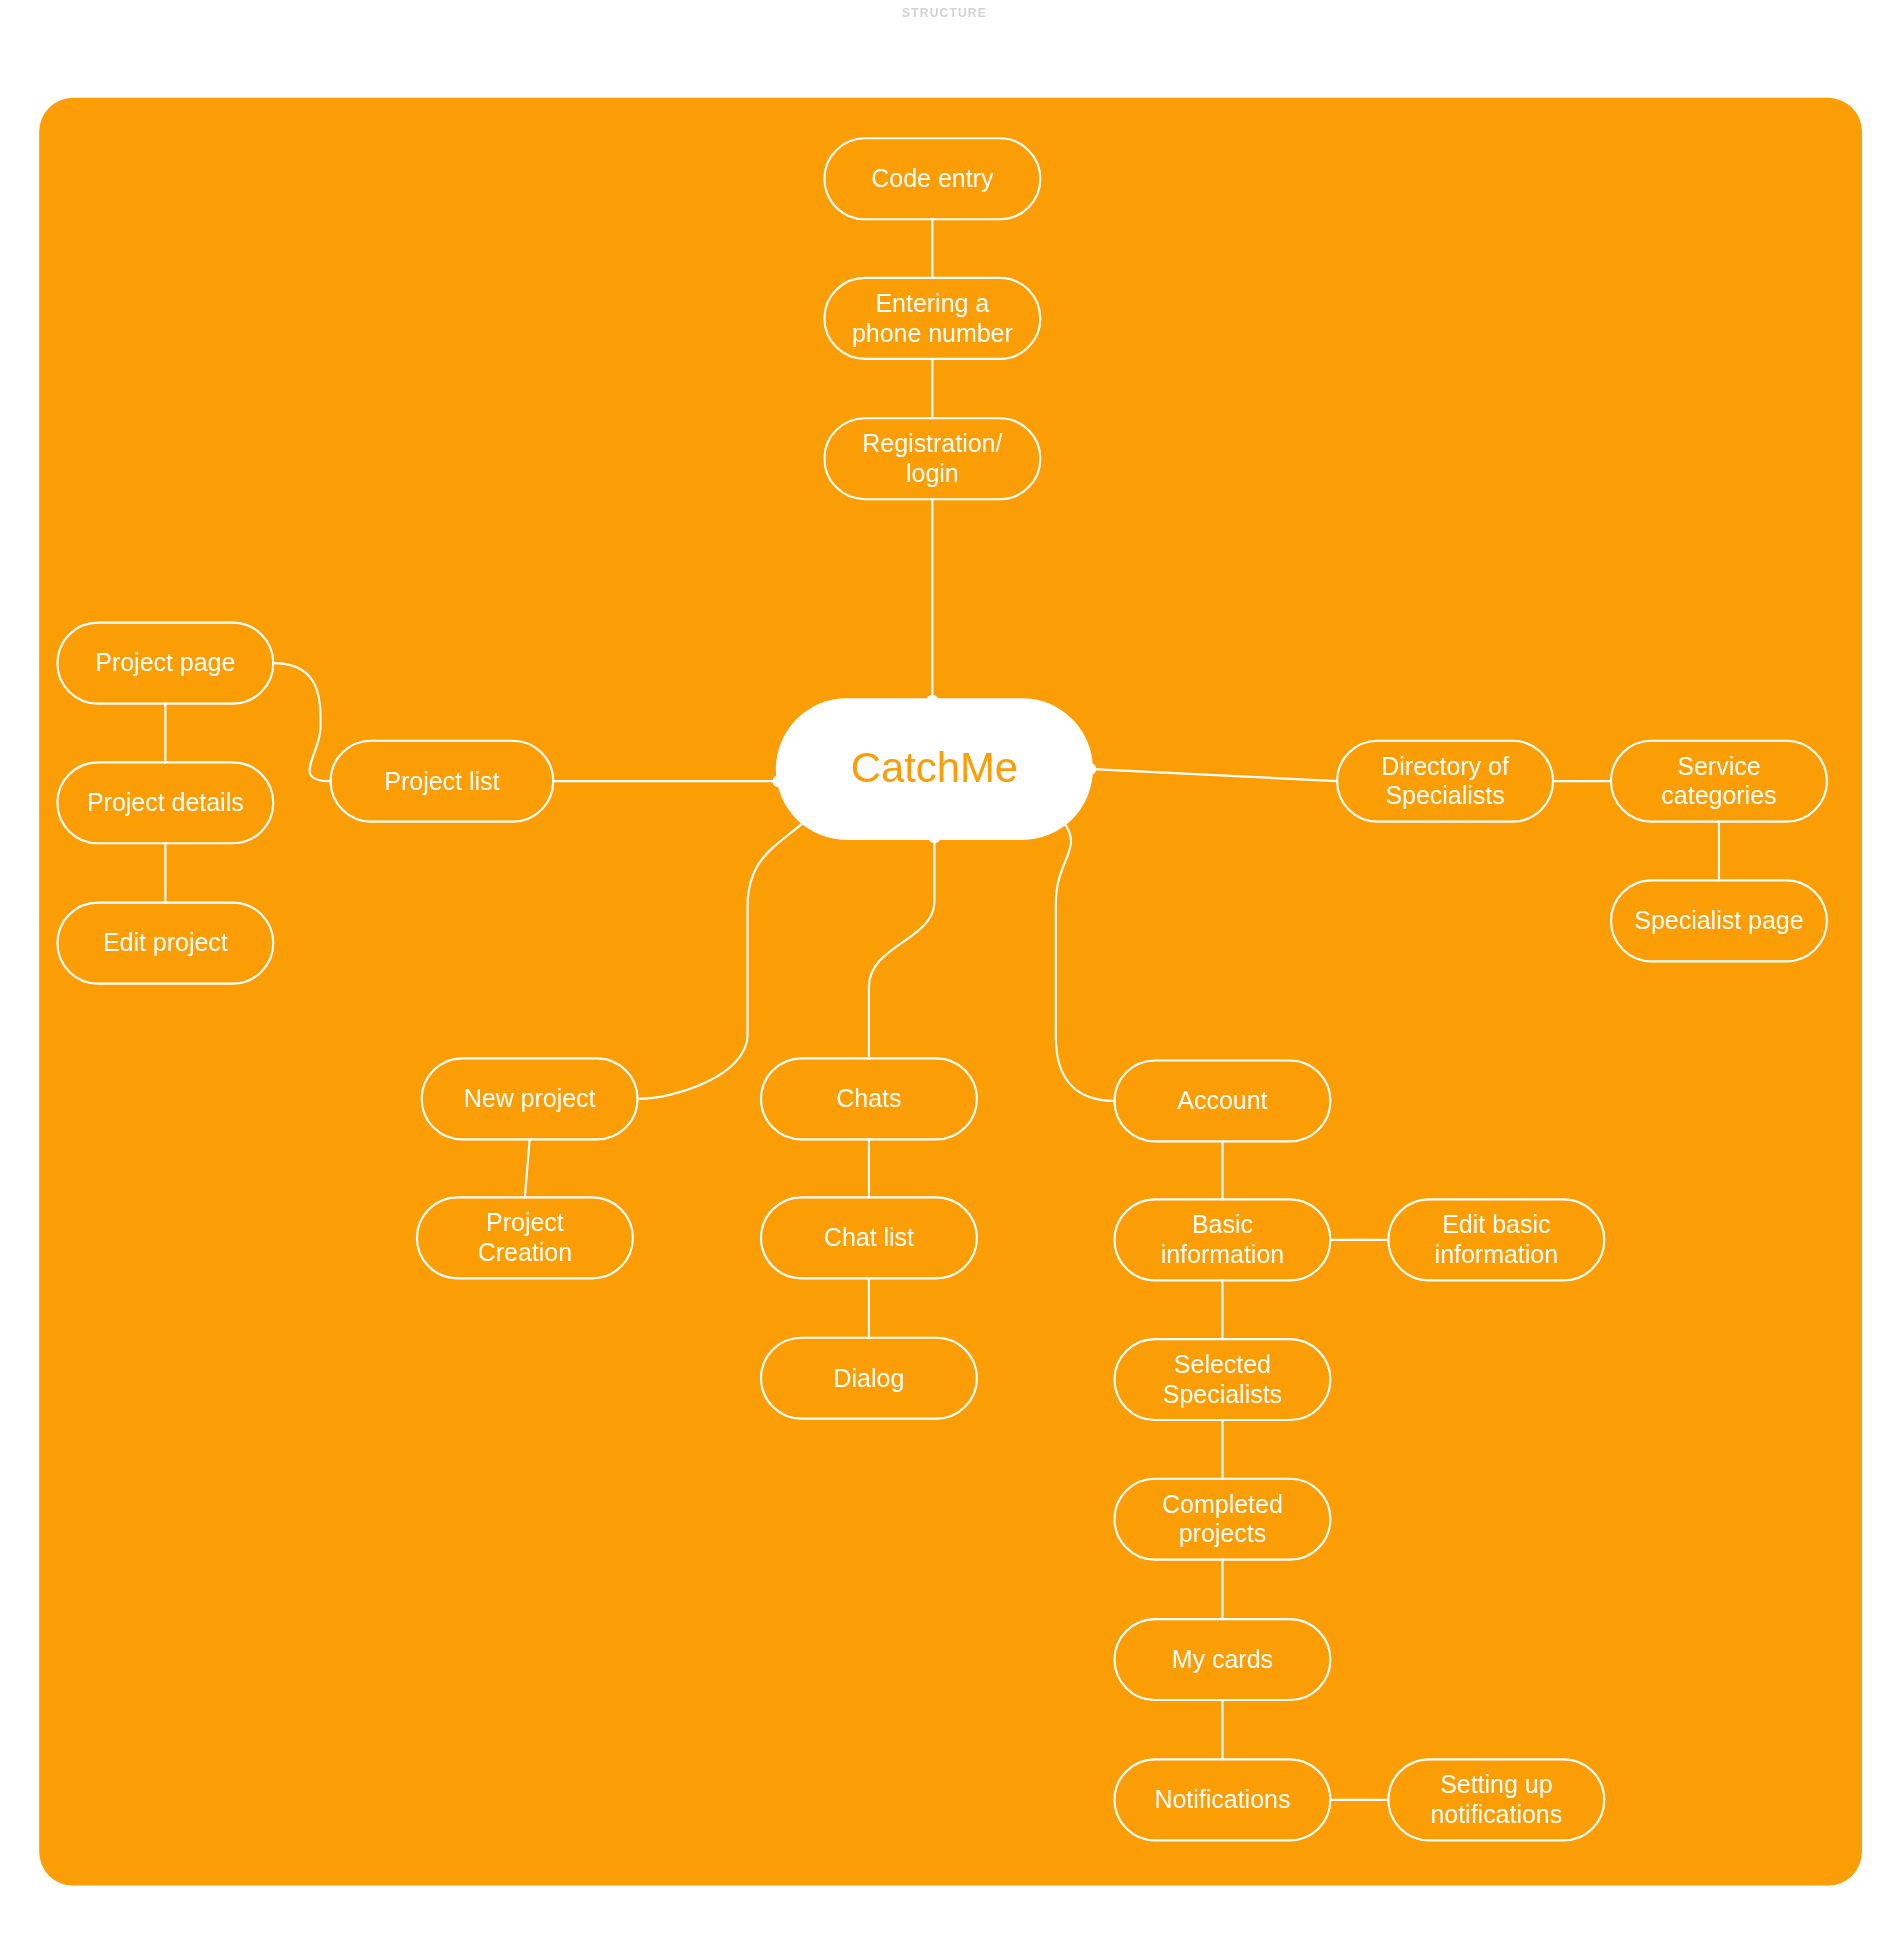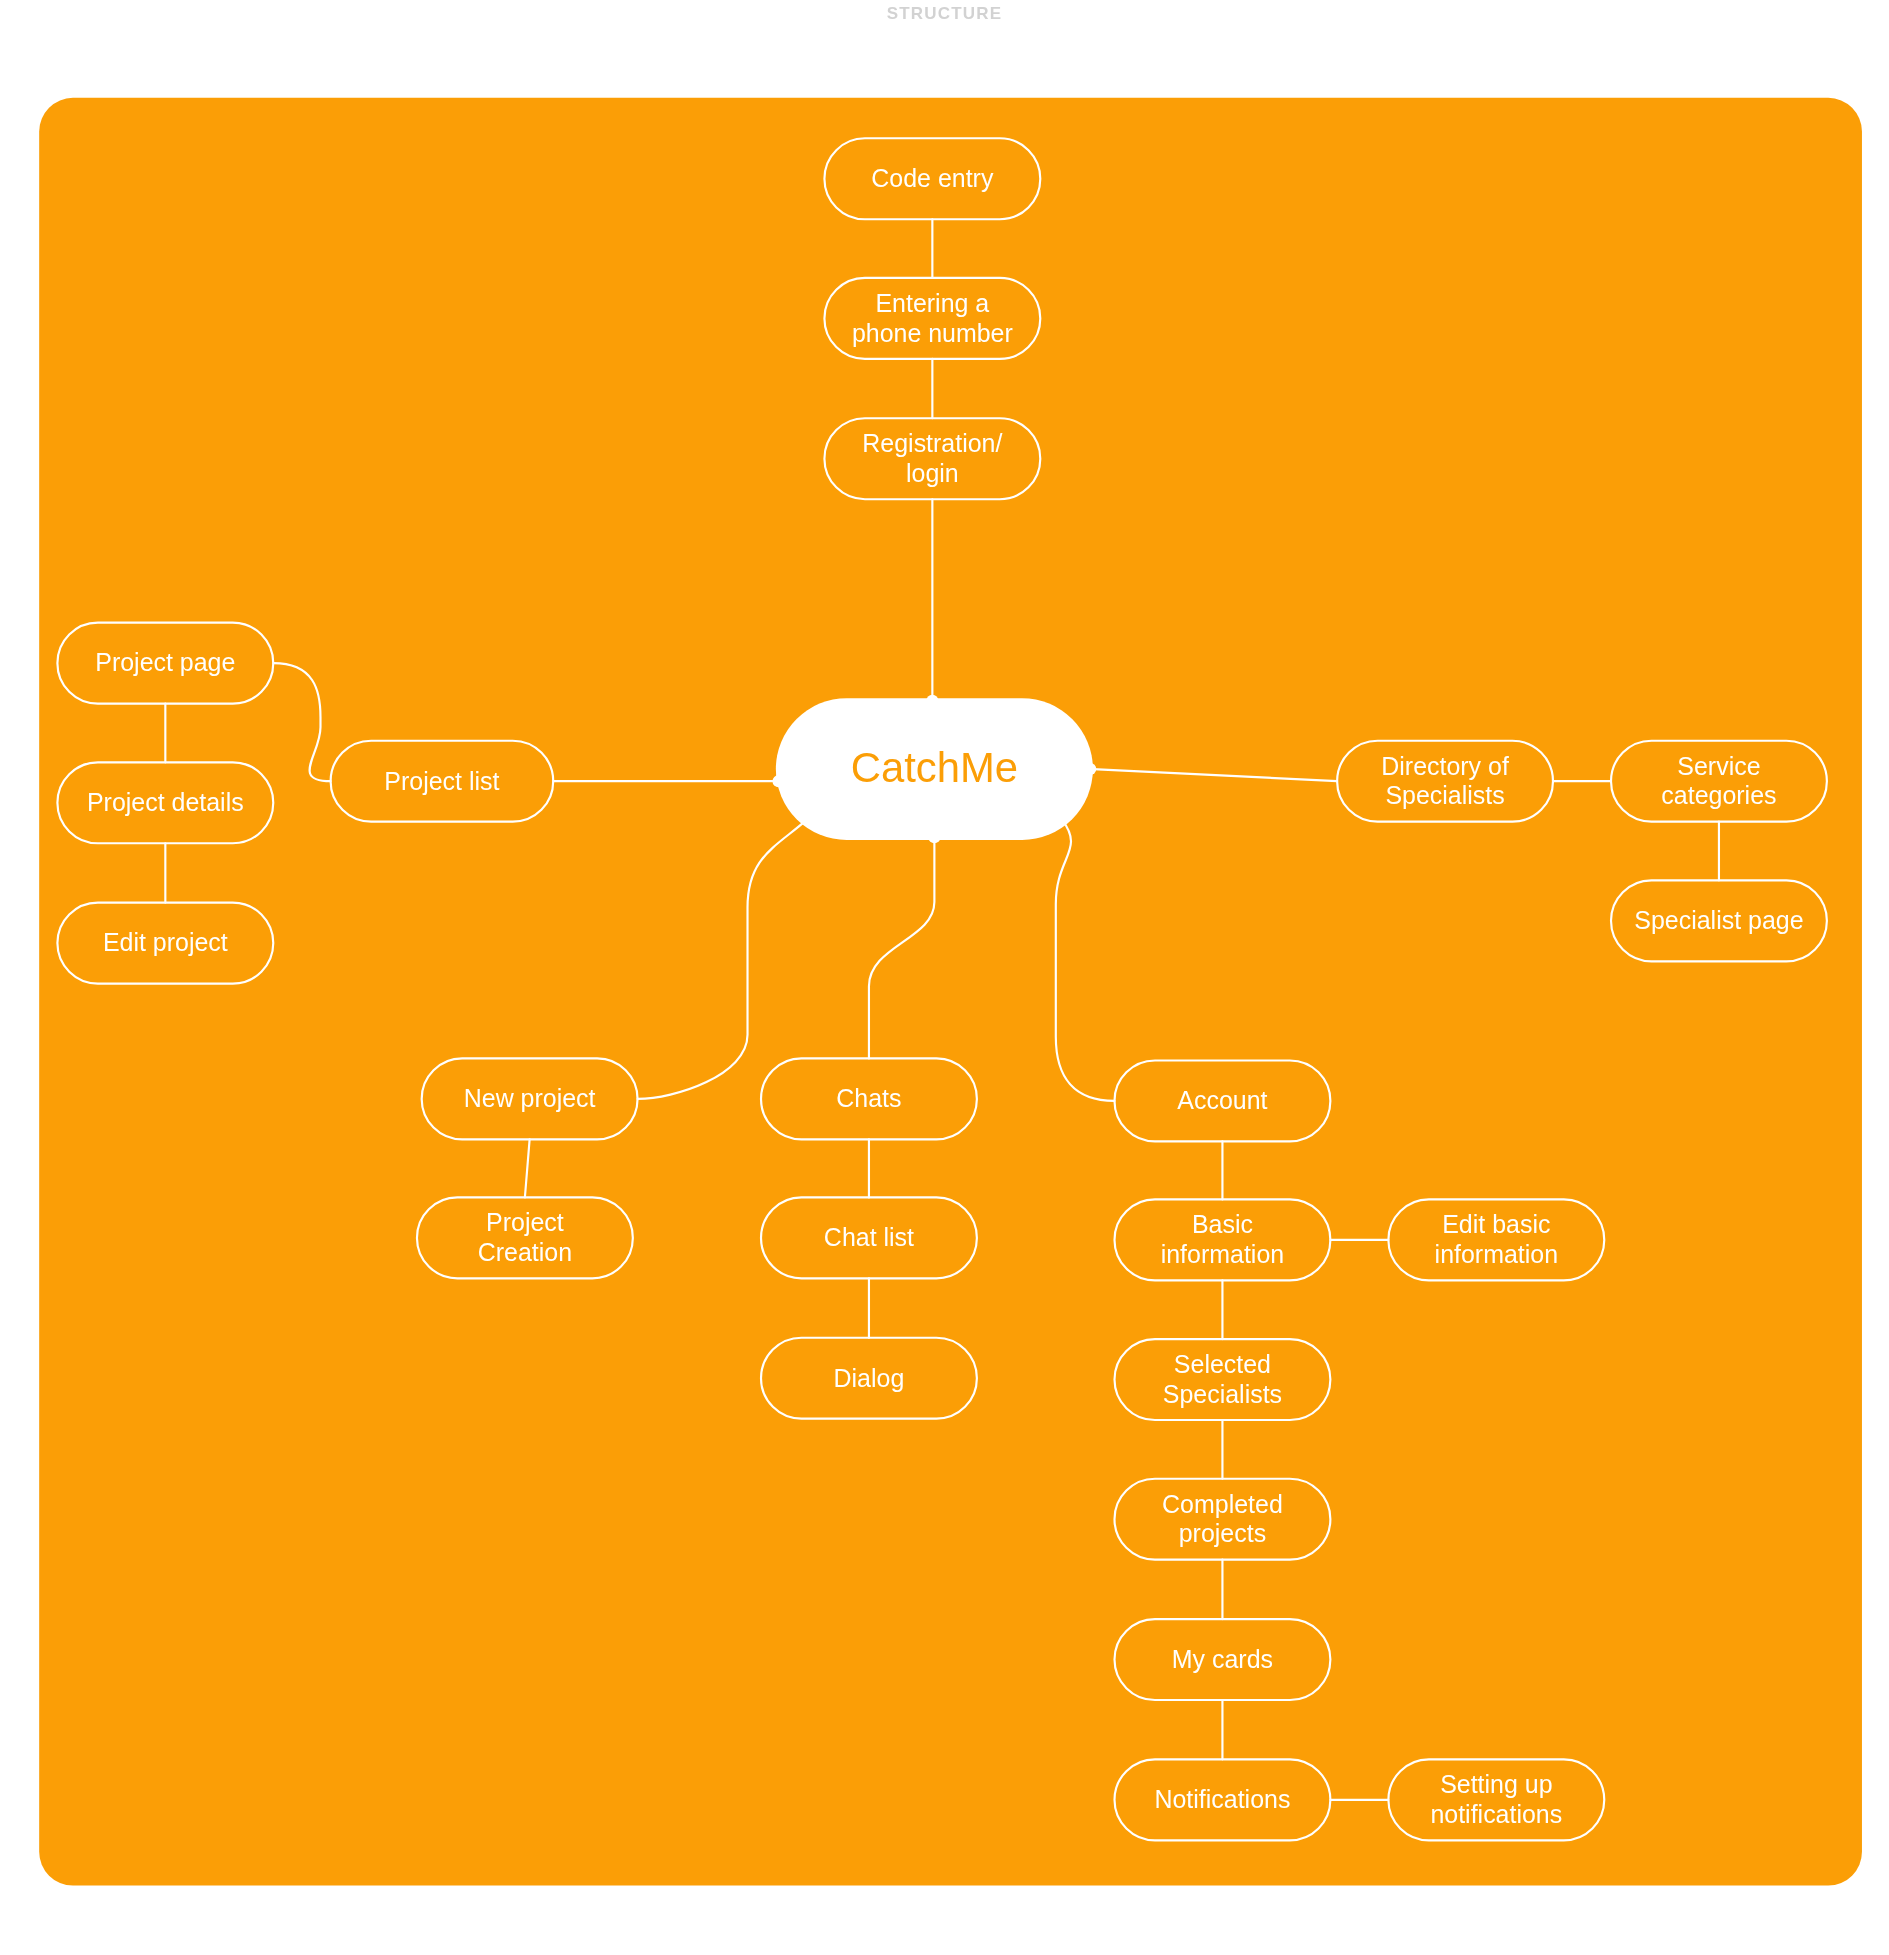--- a/index.html
+++ b/index.html
@@ -13,21 +13,21 @@
     font-family: "Liberation Sans", sans-serif;
     position: relative;
     overflow: hidden;
   }
   #page-title {
     position: absolute;
     top: 0px;
     left: 0px;
     width: 1889px;
     text-align: center;
-    font-size: 17px;
+    font-size: 12px;
     font-weight: bold;
     letter-spacing: 1.2px;
     color: #d2d2d2;
     line-height: 27px;
     font-family: "Liberation Sans", sans-serif;
     user-select: none;
   }
   #map-svg {
     position: absolute;
     top: 0;

